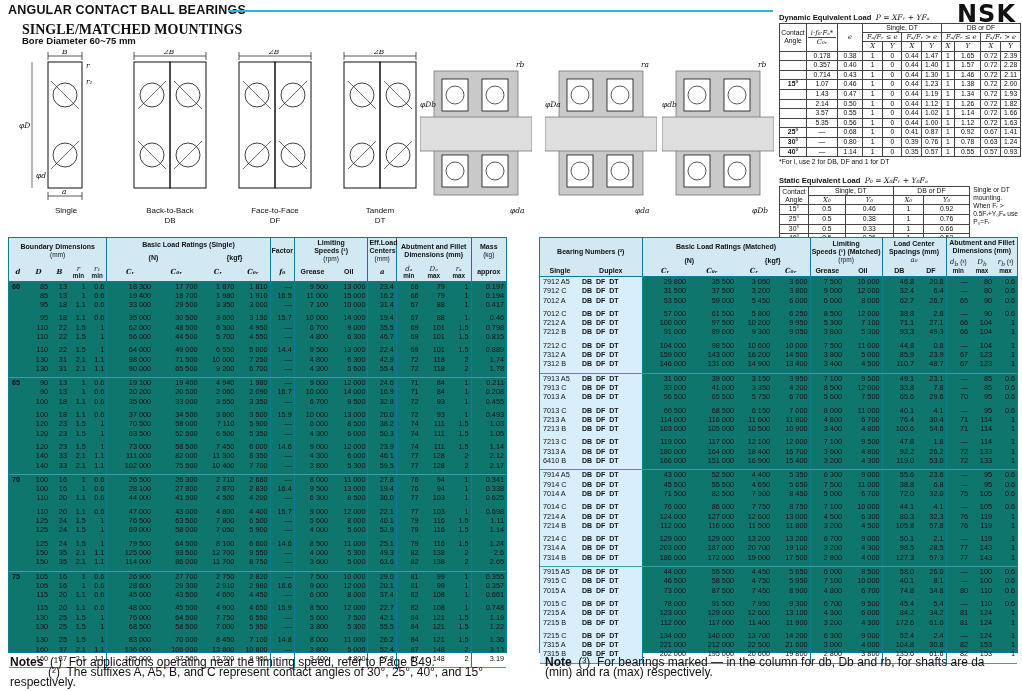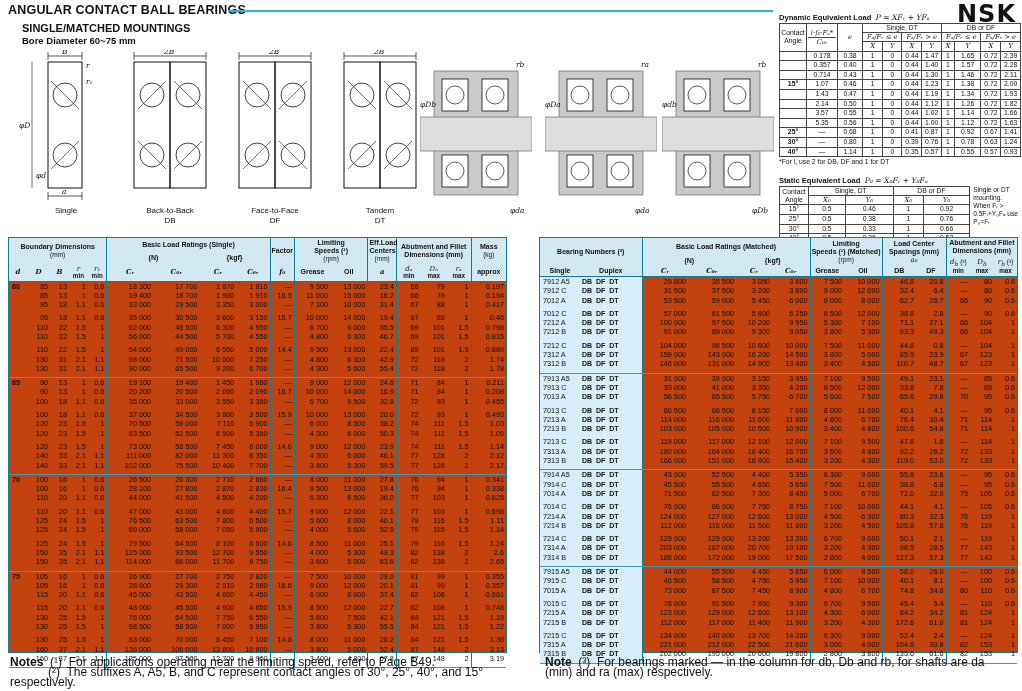--- a/index.html
+++ b/index.html
@@ -2,40 +2,40 @@
 <html><head>
 <meta charset="utf-8">
 <style>
   html,body{margin:0;padding:0;background:#fff;}
   body{width:1022px;height:691px;position:relative;font-family:"Liberation Sans",sans-serif;color:#111;overflow:hidden;}
   .abs{position:absolute;}
   
   #page-title{left:8px;top:3px;font-size:12.5px;font-weight:bold;letter-spacing:.2px;}
   #title-rule{left:228px;top:10px;width:545px;height:2px;background:#2fb4d9;}
   #nsk-logo{right:6px;top:0;font-size:24px;font-weight:900;letter-spacing:1px;font-family:"DejaVu Sans",sans-serif;}
-  #sub1{left:22px;top:22px;font-size:11px;font-weight:bold;}
+  #sub1{left:22px;top:22px;font-size:14px;font-weight:bold;font-family:Liberation Serif, serif;}
   #sub2{left:22px;top:35px;font-size:9.5px;font-weight:bold;}
   
   .diag-label{font-size:8px;text-align:center;line-height:10px;}
   svg text{font-family:"DejaVu Serif",serif;font-style:italic;font-size:8px;fill:#111;}
   svg .dim{font-size:7.5px;}
   
   .minitable{border-collapse:collapse;font-size:6.8px;}
   .minitable th,.minitable td{border:0.6px solid #444;padding:0 1px;text-align:center;line-height:8.6px;font-weight:normal;white-space:nowrap;}
   .minitable th{line-height:8.2px;}
   .mt-title{font-size:7.6px;font-weight:bold;}
   .mt-title .formula{font-family:"DejaVu Serif",serif;font-style:italic;font-weight:normal;}
   .frac .top{border-bottom:0.6px solid #444;padding:0 2px;}
   .sym{font-family:"DejaVu Serif",serif;font-style:italic;font-weight:normal;}
   #dyn td:first-child{font-weight:bold;}
   #dyn tr:nth-child(n+9) td{border-top:0.7px solid #444;}
   .footnote{font-size:6.8px;margin-top:1px;}
   .sidenote{font-size:6.6px;line-height:8px;padding-left:3px;}
   
-  .bigwrap{border:1.5px solid #0c7d95;background:#c2410c;}
+  .bigwrap{border:1.5px solid #0c7d95;background:#0f766e;}
   .bigtable{border-collapse:collapse;table-layout:fixed;width:100%;font-size:7.3px;}
   .bigtable th{background:#d2e9f3;font-weight:bold;font-size:7px;line-height:8px;padding:1px 1px;vertical-align:middle;}
   .bigtable thead{border-bottom:1.2px solid #0c7d95;}
   .bigtable td{text-align:right;padding:0 2px;line-height:9.3px;white-space:nowrap;overflow:hidden;}
   .bigtable .bR{border-right:1px solid #0c7d95;}
   .unit{font-weight:normal;font-size:6.5px;}
   .mm{font-weight:bold;font-size:6.3px;line-height:6.5px;}
   #lt td:nth-child(1){text-align:left;font-weight:bold;padding-left:3px;}
   #lt td:nth-child(5),#lt td:nth-child(9),#lt td:nth-child(10),#lt td:nth-child(12),#lt td:nth-child(13),#lt td:nth-child(16){border-right:1px solid #0c7d95;}
   #rt td:nth-child(1){text-align:left;font-weight:normal;padding-left:3px;}
@@ -653,21 +653,21 @@
           <td>1.78</td>
         </tr>
         <tr>
           <td>65</td>
           <td>90</td>
           <td>13</td>
           <td>1</td>
           <td>0.6</td>
           <td>19 100</td>
           <td>19 400</td>
-          <td>1 450</td>
+          <td>4 940</td>
           <td>1 980</td>
           <td>—</td>
           <td>9 000</td>
           <td>12 000</td>
           <td>24.6</td>
           <td>71</td>
           <td>84</td>
           <td>1</td>
           <td>0.211</td>
         </tr>
@@ -1464,21 +1464,21 @@
           <td>16 700</td>
           <td>3 600</td>
           <td>4 800</td>
           <td>92.2</td>
           <td>26.2</td>
           <td>72</td>
           <td>133</td>
           <td>1</td>
         </tr>
         <tr class="g-end sec-end">
-          <td>7313 B</td>
+          <td>6410 B</td>
           <td>DB  DF  DT</td>
           <td>166 000</td>
           <td>151 000</td>
           <td>16 900</td>
           <td>15 400</td>
           <td>3 200</td>
           <td>4 300</td>
           <td>119.0</td>
           <td>53.0</td>
           <td>72</td>

